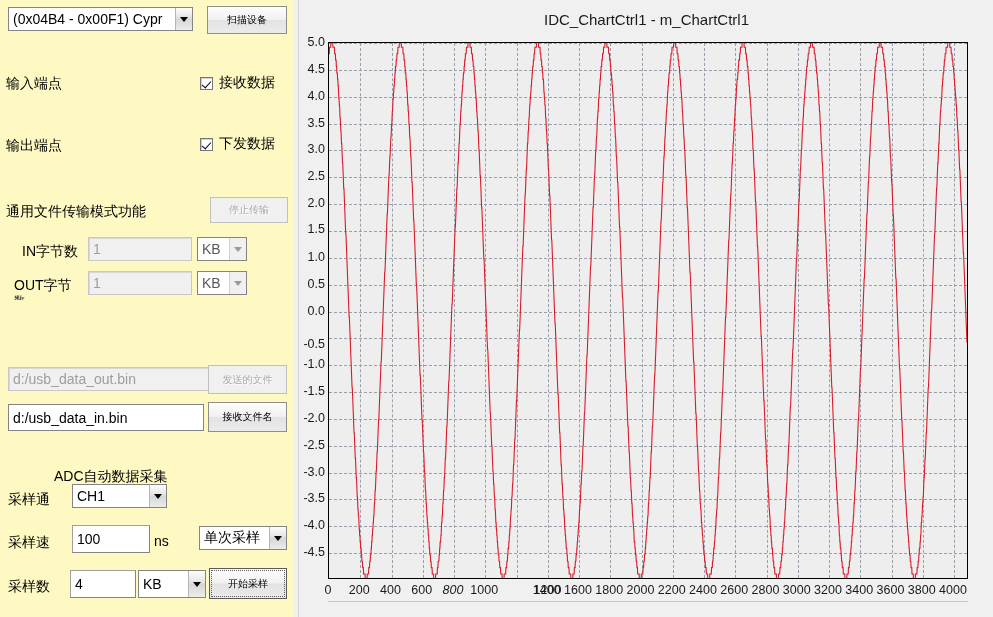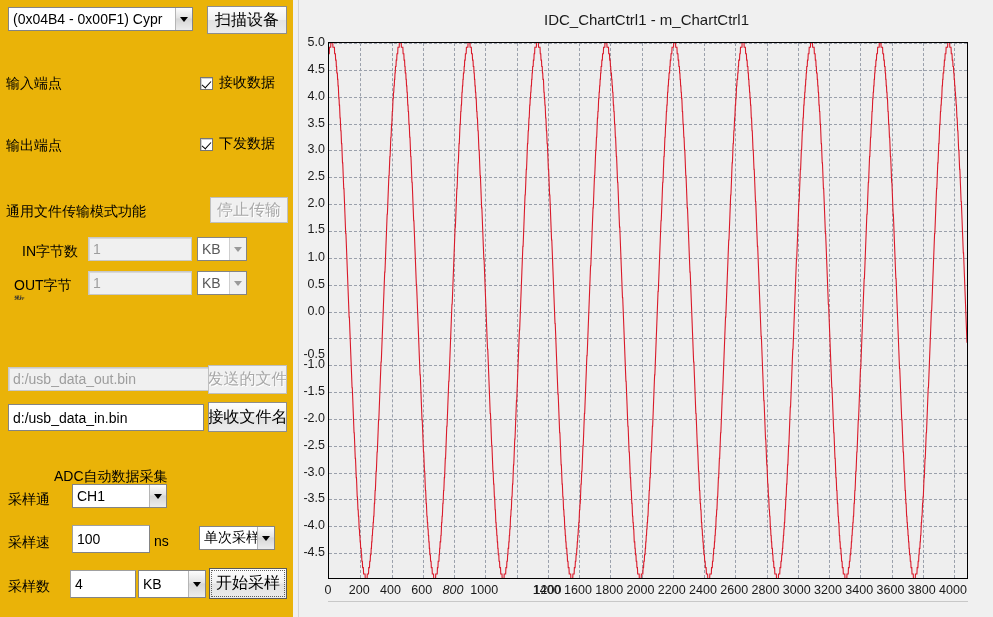--- a/index.html
+++ b/index.html
@@ -14,21 +14,21 @@
     position: relative;
     width: 993px; height: 617px;
     background: #f0f0f0;
   }
 
   
   #left-panel {
     position: absolute;
     left: 0; top: 0;
     width: 293px; height: 617px;
-    background: #eab308;
+    background: #fef9c3;
   }
   .lbl {
     position: absolute;
     font-size: 14px;
     color: #000;
     white-space: nowrap;
     line-height: 16px;
   }
   .ctl {
     position: absolute;
@@ -97,21 +97,21 @@
   }
   .tinput.lowered {
     border-top: 1px solid #a0a0a0;
     border-left: 1px solid #a0a0a0;
   }
 
   
   .btn {
     background: linear-gradient(#fdfdfd, #f1f1f1 48%, #e3e3e3 52%, #ebebeb);
     border: 1px solid #8e8e8e;
-    font-size: 16px;
+    font-size: 10px;
     color: #000;
     display: flex;
     align-items: center;
     justify-content: center;
     white-space: nowrap;
     overflow: hidden;
   }
   .btn.disabled {
     color: #a8a8a8;
     background: #f0f0f0;
@@ -288,21 +288,21 @@
     <div class="ctl combo" style="left:72px; top:484px; width:95px;">
       <div class="ctext">CH1</div>
       <div class="arrowbtn">
         <span class="caret"></span>
       </div>
     </div>
 
     <div class="lbl" style="left:8px; top:534px;">采样速</div>
     <div class="ctl tinput lowered" style="left:72px; top:525px; width:78px; height:28px;">100</div>
     <div class="lbl" style="left:154px; top:533px;">ns</div>
-    <div class="ctl combo" style="left:199px; top:526px; width:76px;">
+    <div class="ctl combo" style="left:199px; top:526px; width:88px;">
       <div class="ctext">单次采样</div>
       <div class="arrowbtn">
         <span class="caret"></span>
       </div>
     </div>
 
     <div class="lbl" style="left:8px; top:578px;">采样数</div>
     <div class="ctl tinput lowered" style="left:70px; top:570px; width:66px; height:28px;">4</div>
     <div class="ctl combo" style="left:138px; top:570px; width:68px; height:28px;">
       <div class="ctext">KB</div>
@@ -321,21 +321,21 @@
         <div class="ytick" style="top: 20.85px;">4.5</div>
         <div class="ytick" style="top: 47.7px;">4.0</div>
         <div class="ytick" style="top: 74.55px;">3.5</div>
         <div class="ytick" style="top: 101.4px;">3.0</div>
         <div class="ytick" style="top: 128.25px;">2.5</div>
         <div class="ytick" style="top: 155.1px;">2.0</div>
         <div class="ytick" style="top: 181px;">1.5</div>
         <div class="ytick" style="top: 208.8px;">1.0</div>
         <div class="ytick" style="top: 235.65px;">0.5</div>
         <div class="ytick" style="top: 262.5px;">0.0</div>
-        <div class="ytick" style="top: 306px;">-0.5</div>
+        <div class="ytick" style="top: 296px;">-0.5</div>
         <div class="ytick" style="top: 316.2px;">-1.0</div>
         <div class="ytick" style="top: 343.05px;">-1.5</div>
         <div class="ytick" style="top: 369.9px;">-2.0</div>
         <div class="ytick" style="top: 396.75px;">-2.5</div>
         <div class="ytick" style="top: 423.6px;">-3.0</div>
         <div class="ytick" style="top: 450.45px;">-3.5</div>
         <div class="ytick" style="top: 477.3px;">-4.0</div>
         <div class="ytick" style="top: 504.15px;">-4.5</div>
       </div>
 

